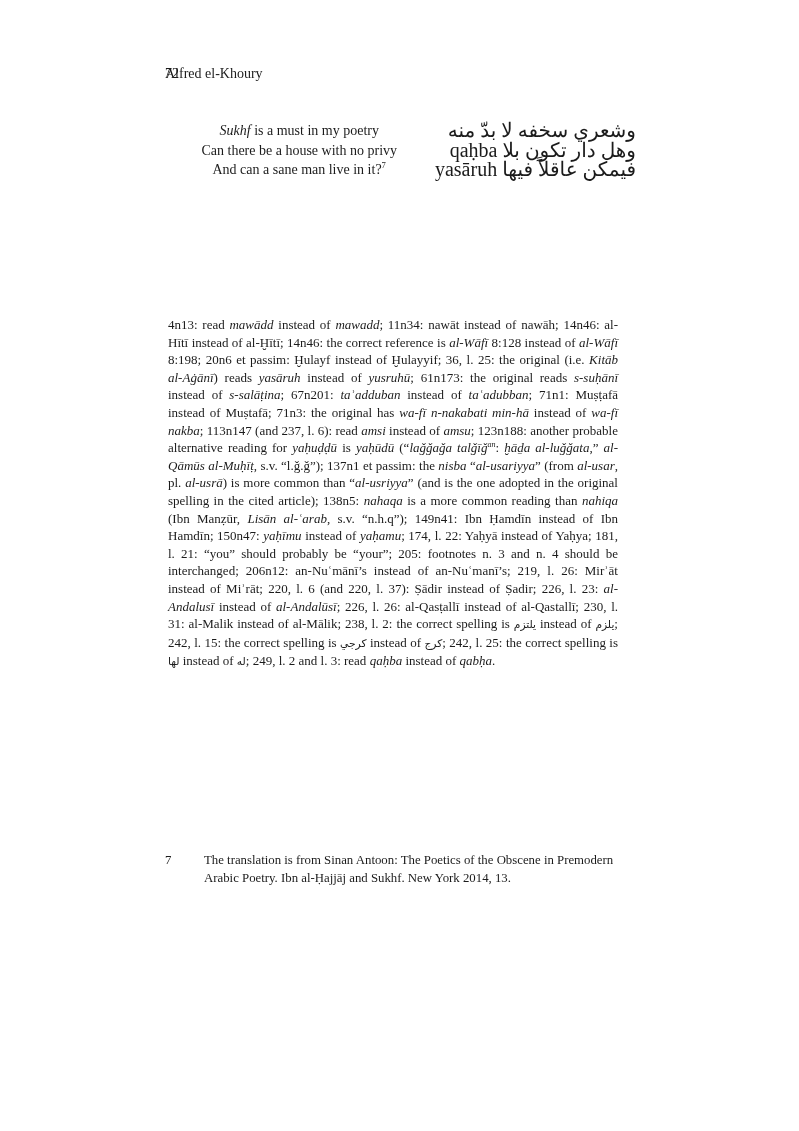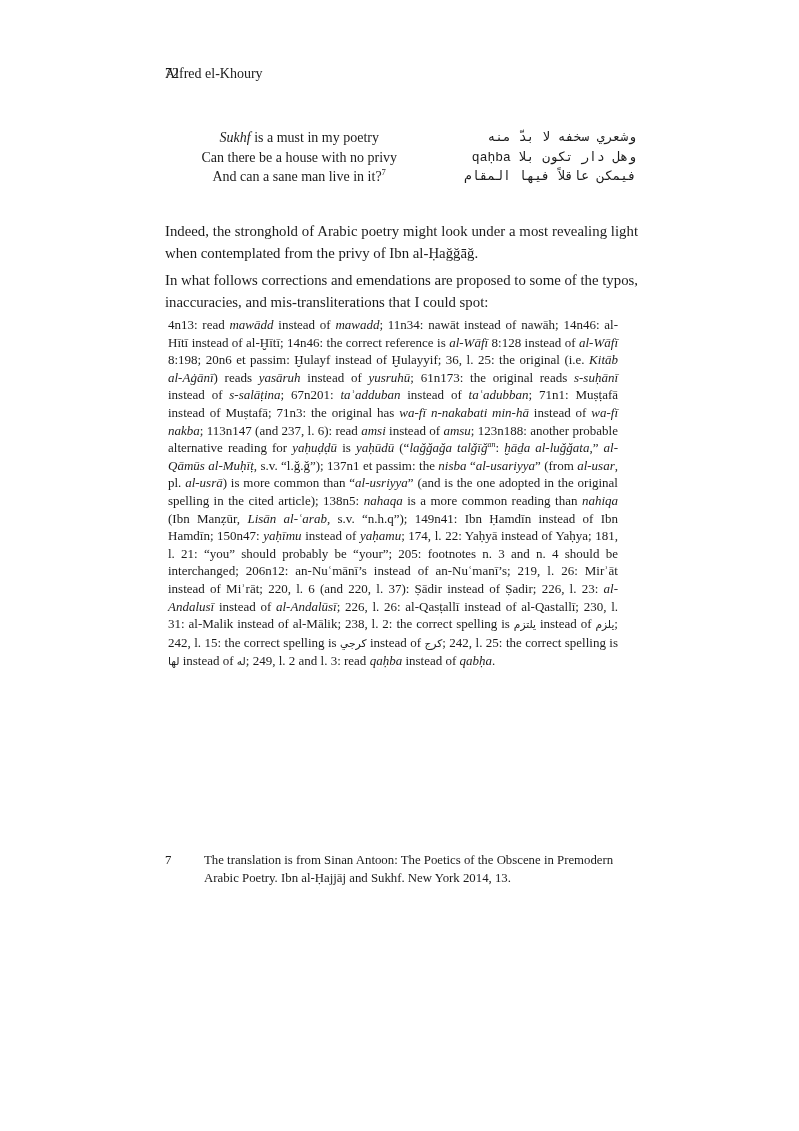--- a/index.html
+++ b/index.html
@@ -9,23 +9,23 @@
     position:relative; width:799px; height:1131px; background:#ffffff;
     overflow:hidden; margin:0;
   }
   .abs { position:absolute; }
   .it { font-style:italic; }
   .ar { font-family:"DejaVu Sans", sans-serif; font-size:0.82em; }
   sup { font-size:0.62em; line-height:0; vertical-align:super; }
   .page-header { left:165px; top:66px; width:471px; font-size:14px; }
   .page-number { position:absolute; left:0; top:0; }
   .running-head { }
-  .poem { left:165px; top:128px; width:471px; display:flex; }
+  .poem { left:165px; top:121px; width:471px; display:flex; }
   .poem-en { width:57%; text-align:center; font-size:14px; line-height:19.5px; }
-  .poem-ar { flex:1; text-align:right; font-size:13px; line-height:19.5px; direction:rtl;font-family:Liberation Mono, monospace; }
+  .poem-ar { flex:1; text-align:right; font-size:20px; line-height:19.5px; direction:rtl; }
   .poem-line { white-space:nowrap; }
   .body-para { left:165px; width:473px; font-size:14.8px; line-height:21.5px; text-align:justify; }
   .corrections { left:168px; top:316px; width:450px; font-size:13px; line-height:17.6px; text-align:justify; }
   .footnote { left:165px; top:851px; width:471px; display:flex; font-size:12.8px; line-height:18px; }
   .footnote-marker { width:39px; flex:0 0 39px; }
   .footnote-text { flex:1; }
 </style>
 </head>
 <body>
 
@@ -38,27 +38,25 @@
 
   <section class="abs poem">
     <div class="poem-en">
         <div class="poem-line"><span class="it">Sukhf</span><span> is a must in my poetry</span></div>
         <div class="poem-line"><span>Can there be a house with no privy</span></div>
         <div class="poem-line"><span>And can a sane man live in it?</span><sup>7</sup></div>
       </div>
     <div class="poem-ar" dir="rtl">
         <div class="poem-line" dir="rtl">وشعري سخفه لا بدّ منه</div>
         <div class="poem-line" dir="rtl">وهل دار تكون بلا qaḥba</div>
-        <div class="poem-line" dir="rtl">فيمكن عاقلاً فيها المقام</div>
+        <div class="poem-line" dir="rtl">فيمكن عاقلاً فيها yasāruh</div>
       </div>
   </section>
 
-  <p class="abs body-para" style="top:221px"><span>Indeed, the stronghold of Arabic poetry might look under a most revealing light when contemplated from the privy of Ibn al-Ḥaǧǧāǧ.</span></p>
 
-  <p class="abs body-para" style="top:270px"><span>In what follows corrections and emendations are proposed to some of the typos, inaccuracies, and mis-transliterations that I could spot:</span></p>
 
   <div class="abs corrections"><span>4n13: read </span><span class="it">mawādd</span><span> instead of </span><span class="it">mawadd</span><span>; 11n34: nawāt instead of nawāh; 14n46: al-Hītī instead of al-Ḫītī; 14n46: the correct reference is </span><span class="it">al-Wāfī</span><span> 8:128 instead of </span><span class="it">al-Wāfī</span><span> 8:198; 20n6 et passim: Ḫulayf instead of Ḫulayyif; 36, l. 25: the original (i.e. </span><span class="it">Kitāb al-Aġānī</span><span>) reads </span><span class="it">yasāruh</span><span> instead of </span><span class="it">yusruhū</span><span>; 61n173: the original reads </span><span class="it">s-suḥānī</span><span> instead of </span><span class="it">s-salāṭina</span><span>; 67n201: </span><span class="it">taʾadduban</span><span> instead of </span><span class="it">taʿadubban</span><span>; 71n1: Muṣṭafā instead of Muṣtafā; 71n3: the original has </span><span class="it">wa-fī n-nakabati min-hā</span><span> instead of </span><span class="it">wa-fī nakba</span><span>; 113n147 (and 237, l. 6): read </span><span class="it">amsi</span><span> instead of </span><span class="it">amsu</span><span>; 123n188: another probable alternative reading for </span><span class="it">yaḥuḍḍū</span><span> is </span><span class="it">yaḥūdū</span><span> (“</span><span class="it">laǧǧaǧa talǧīǧ</span><sup class="it">an</sup><span>: </span><span class="it">ḫāḏa al-luǧǧata</span><span>,” </span><span class="it">al-Qāmūs al-Muḥīṭ</span><span>, s.v. “l.ǧ.ǧ”); 137n1 et passim: the </span><span class="it">nisba</span><span> “</span><span class="it">al-usariyya</span><span>” (from </span><span class="it">al-usar</span><span>, pl. </span><span class="it">al-usrā</span><span>) is more common than “</span><span class="it">al-usriyya</span><span>” (and is the one adopted in the original spelling in the cited article); 138n5: </span><span class="it">nahaqa</span><span> is a more common reading than </span><span class="it">nahiqa</span><span> (Ibn Manẓūr, </span><span class="it">Lisān al-ʿarab</span><span>, s.v. “n.h.q”); 149n41: Ibn Ḥamdīn instead of Ibn Hamdīn; 150n47: </span><span class="it">yaḥīmu</span><span> instead of </span><span class="it">yaḥamu</span><span>; 174, l. 22: Yaḥyā instead of Yaḥya; 181, l. 21: “you” should probably be “your”; 205: footnotes n. 3 and n. 4 should be interchanged; 206n12: an-Nuʿmānī’s instead of an-Nuʿmanī’s; 219, l. 26: Mirʾāt instead of Miʾrāt; 220, l. 6 (and 220, l. 37): Ṣādir instead of Ṣadir; 226, l. 23: </span><span class="it">al-Andalusī</span><span> instead of </span><span class="it">al-Andalūsī</span><span>; 226, l. 26: al-Qasṭallī instead of al-Qastallī; 230, l. 31: al-Malik instead of al-Mālik; 238, l. 2: the correct spelling is </span><span class="ar" dir="rtl">يلتزم</span><span> instead of </span><span class="ar" dir="rtl">يلزم</span><span>; 242, l. 15: the correct spelling is </span><span class="ar" dir="rtl">كرجي</span><span> instead of </span><span class="ar" dir="rtl">كرج</span><span>; 242, l. 25: the correct spelling is </span><span class="ar" dir="rtl">لها</span><span> instead of </span><span class="ar" dir="rtl">له</span><span>; 249, l. 2 and l. 3: read </span><span class="it">qaḥba</span><span> instead of </span><span class="it">qabḥa</span><span>.</span></div>
 
   <div class="abs footnote">
     <span class="footnote-marker">7</span>
     <span class="footnote-text">The translation is from Sinan Antoon: The Poetics of the Obscene in Premodern Arabic Poetry. Ibn al-Ḥajjāj and Sukhf. New York 2014, 13.</span>
   </div>
 
 </div>
 

